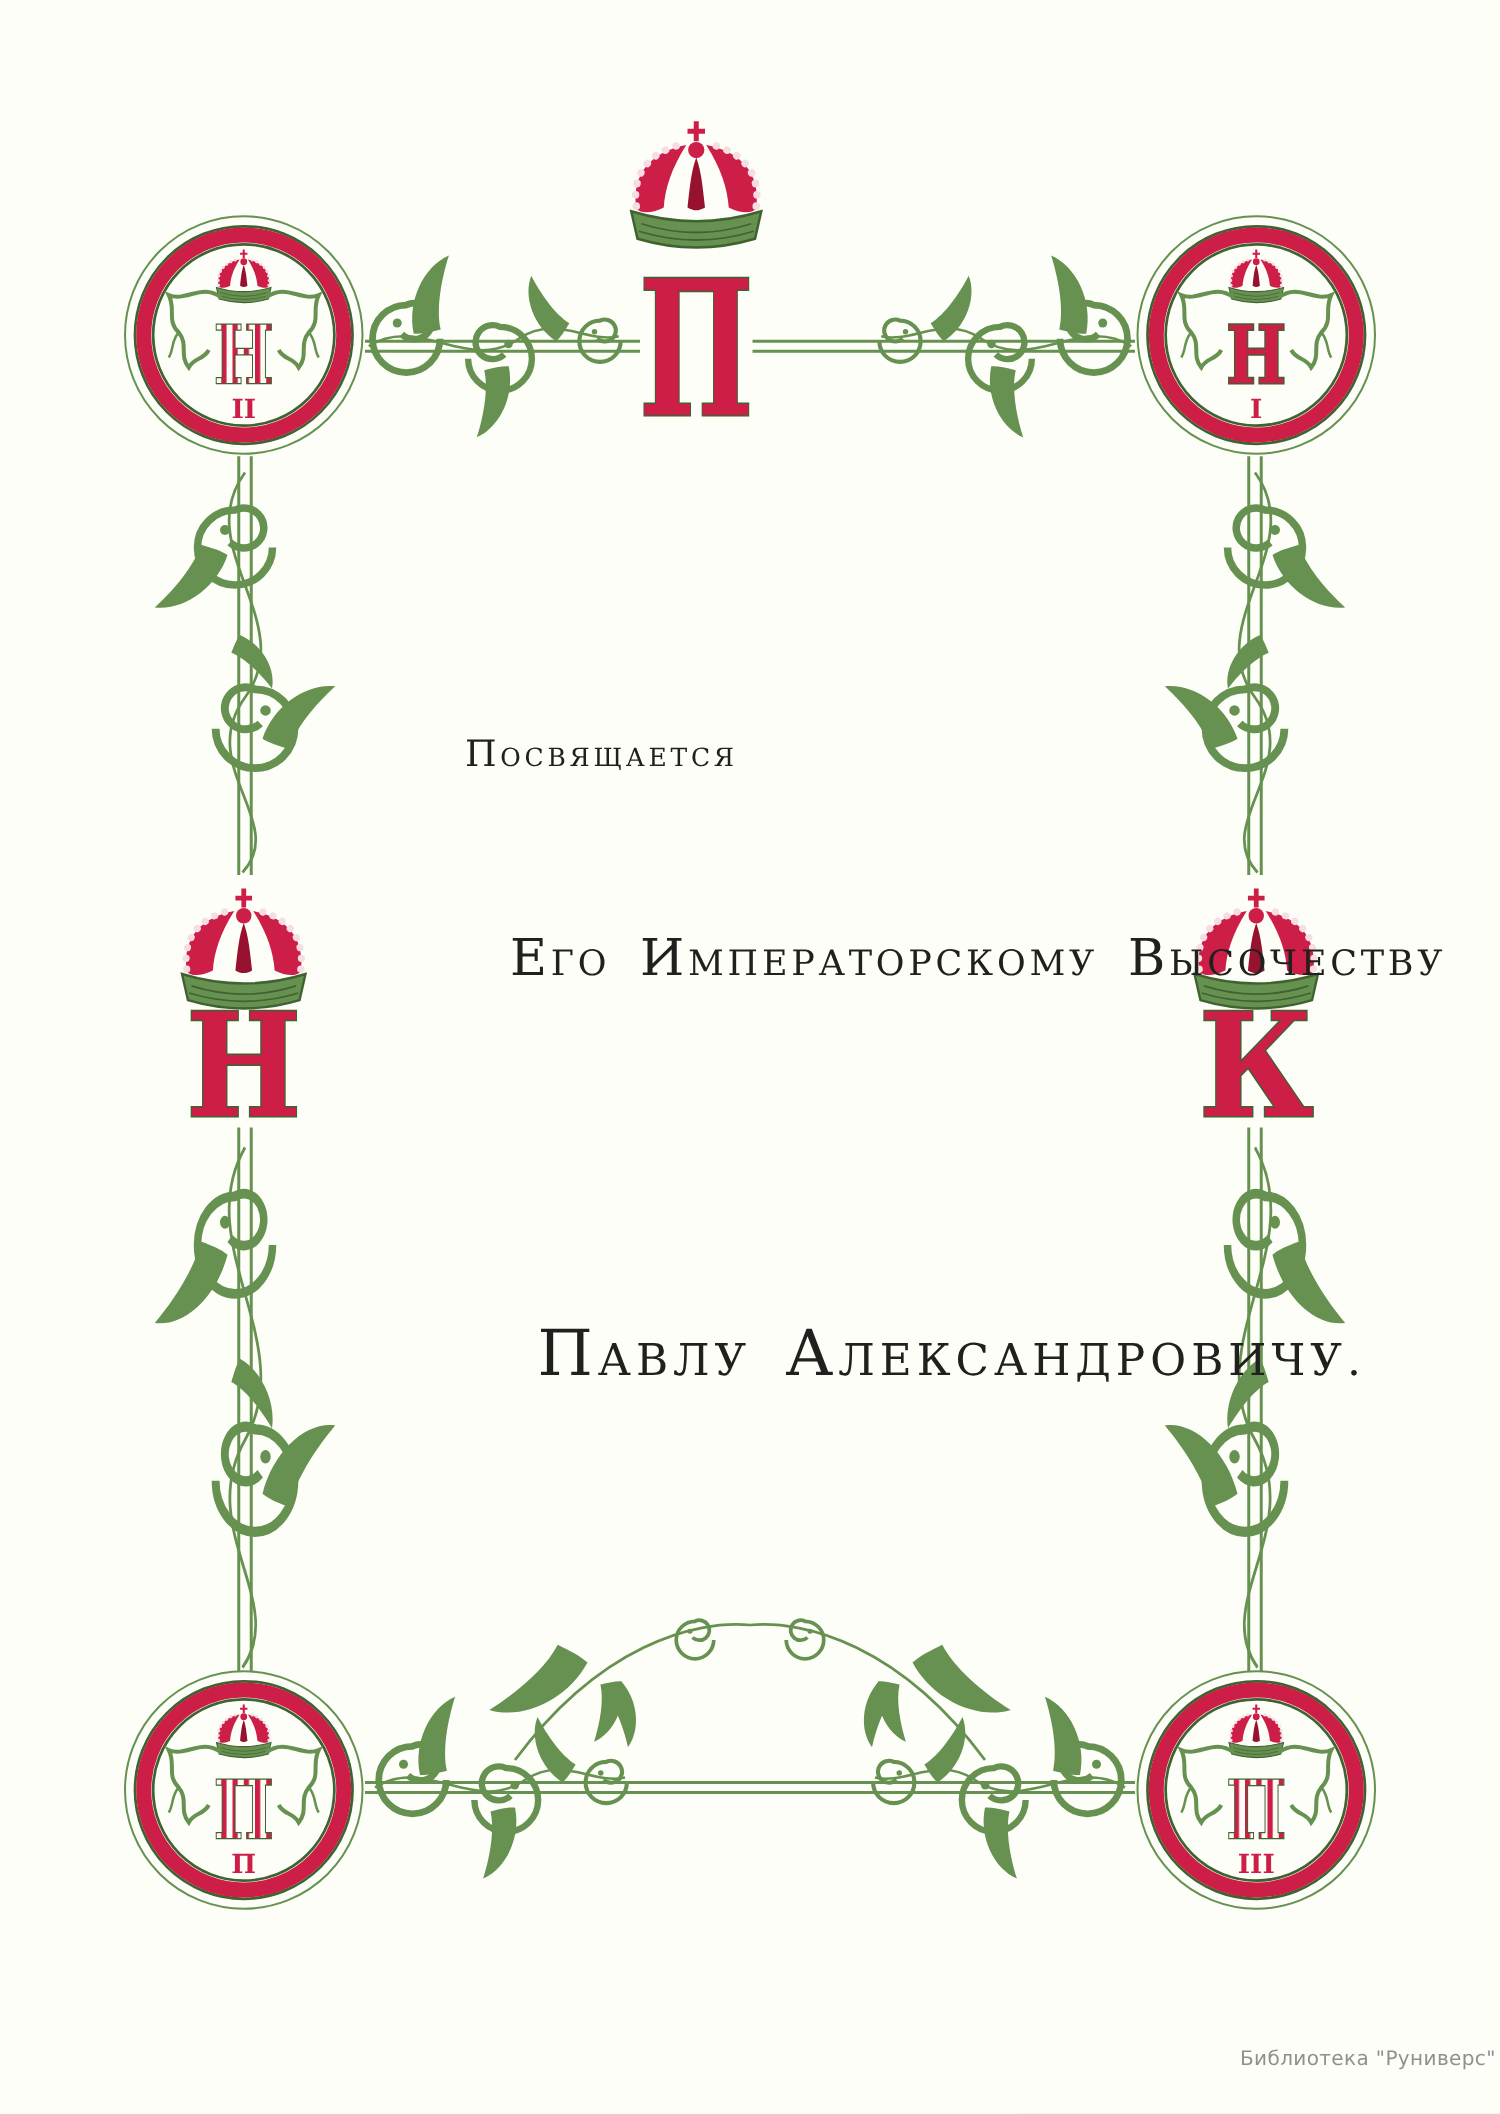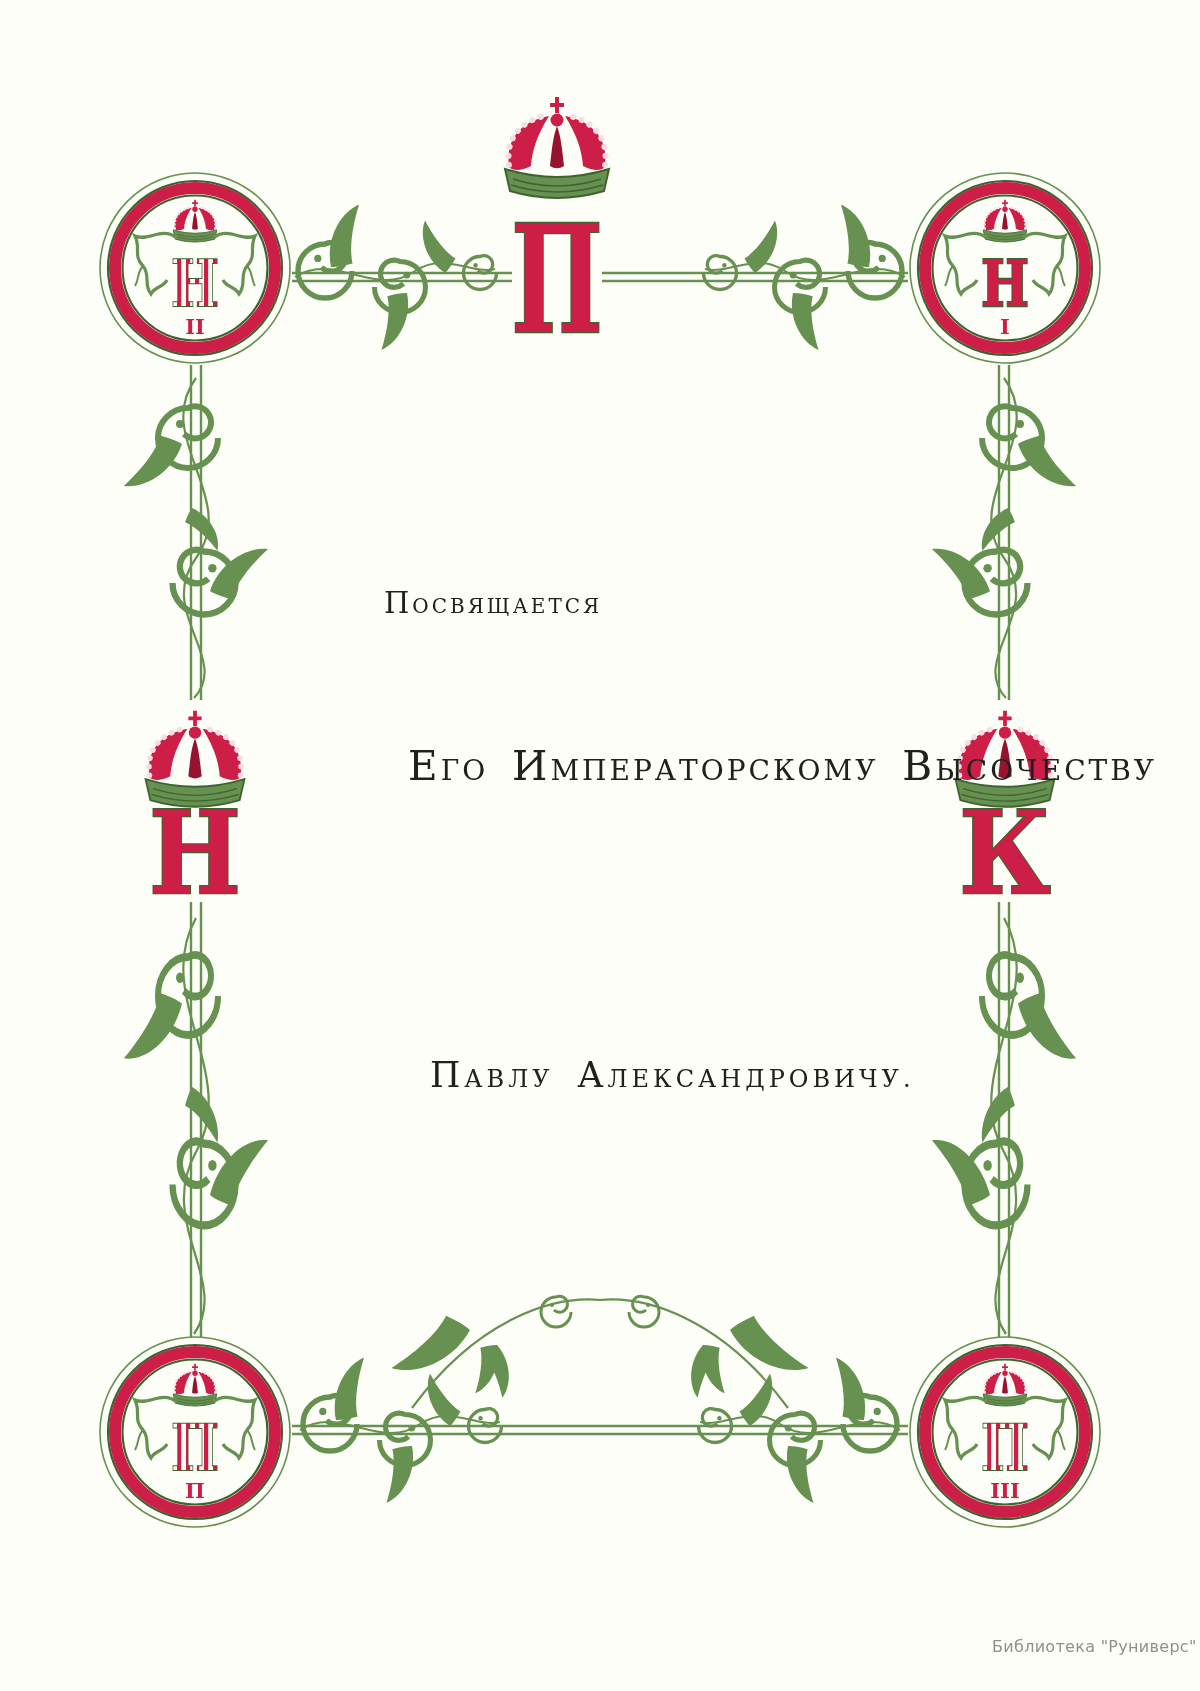--- a/index.html
+++ b/index.html
@@ -24,24 +24,24 @@
 
   .mono{font-family:"DejaVu Serif",serif;font-weight:bold;}
   .letter{fill:var(--crimson);stroke:var(--dgreen);stroke-width:2.4;paint-order:stroke;}
   .striped{fill:url(#stripes);stroke:var(--dgreen);stroke-width:2;paint-order:stroke;}
   .subscript{fill:var(--crimson);font-family:"DejaVu Serif",serif;font-weight:bold;}
 
   
   .ded{position:absolute;color:var(--ink);white-space:nowrap;line-height:1;
        letter-spacing:3px;word-spacing:12px;}
   .ded .lead{font-size:1.45em}
-  #line1{left:384px;top:589px;font-size:20px}
+  #line1{left:372px;top:589px;font-size:20px}
   #line2{left:408px;top:746px;font-size:28px}
   #line3{left:528px;top:904px;font-size:20px}
-  #line4{left:430px;top:1058px;font-size:24px;letter-spacing:4px}
+  #line4{left:430px;top:1058px;font-size:35px;letter-spacing:4px}
 
   .wm{position:absolute;left:992px;top:1637px;font-family:"DejaVu Sans","Liberation Sans",sans-serif;
       font-size:16px;color:var(--wm);letter-spacing:.3px;}
 </style>
 </head>
 <body>
 
 <div class="page">
 
   <svg width="1200" height="1691" viewBox="0 0 1200 1691">

